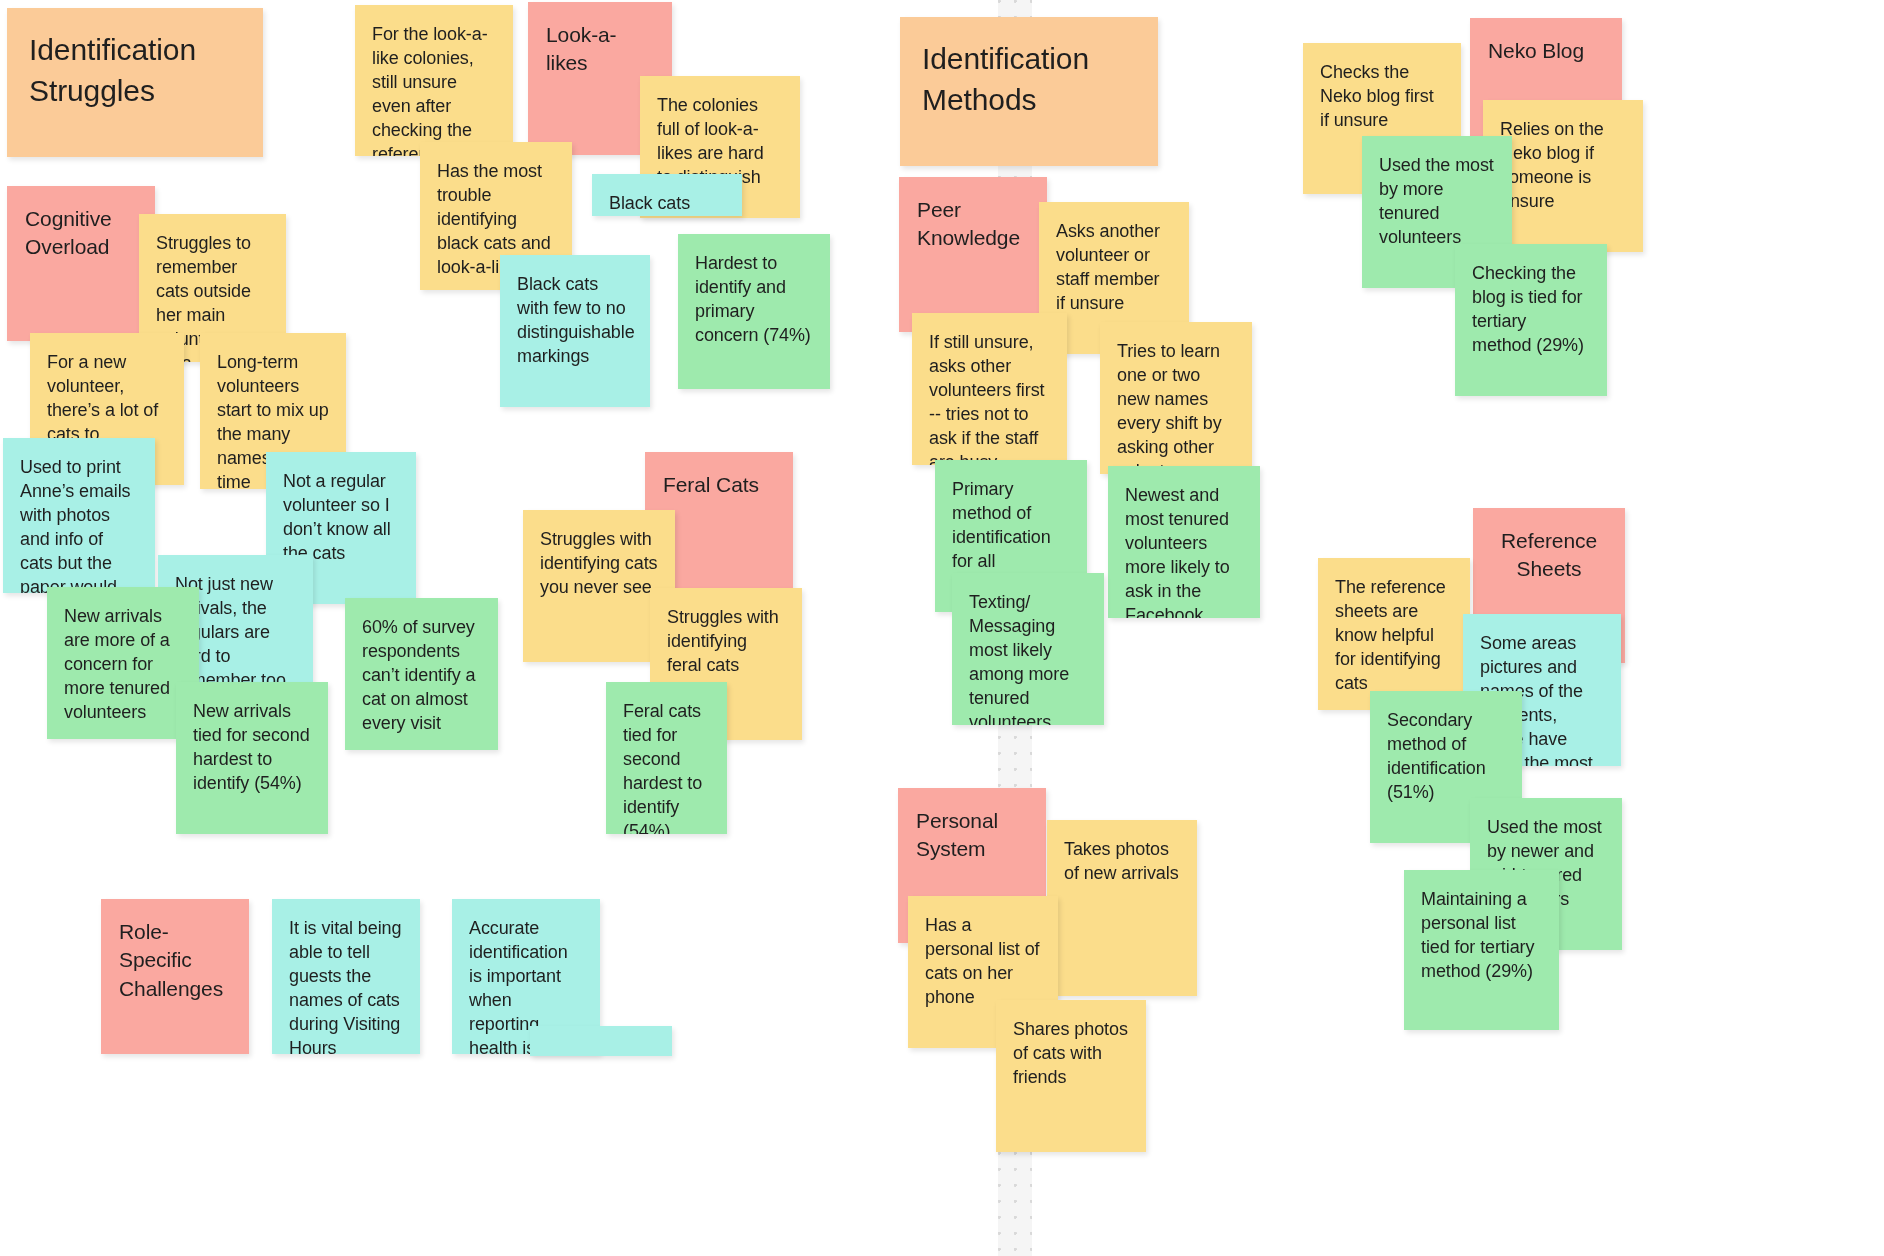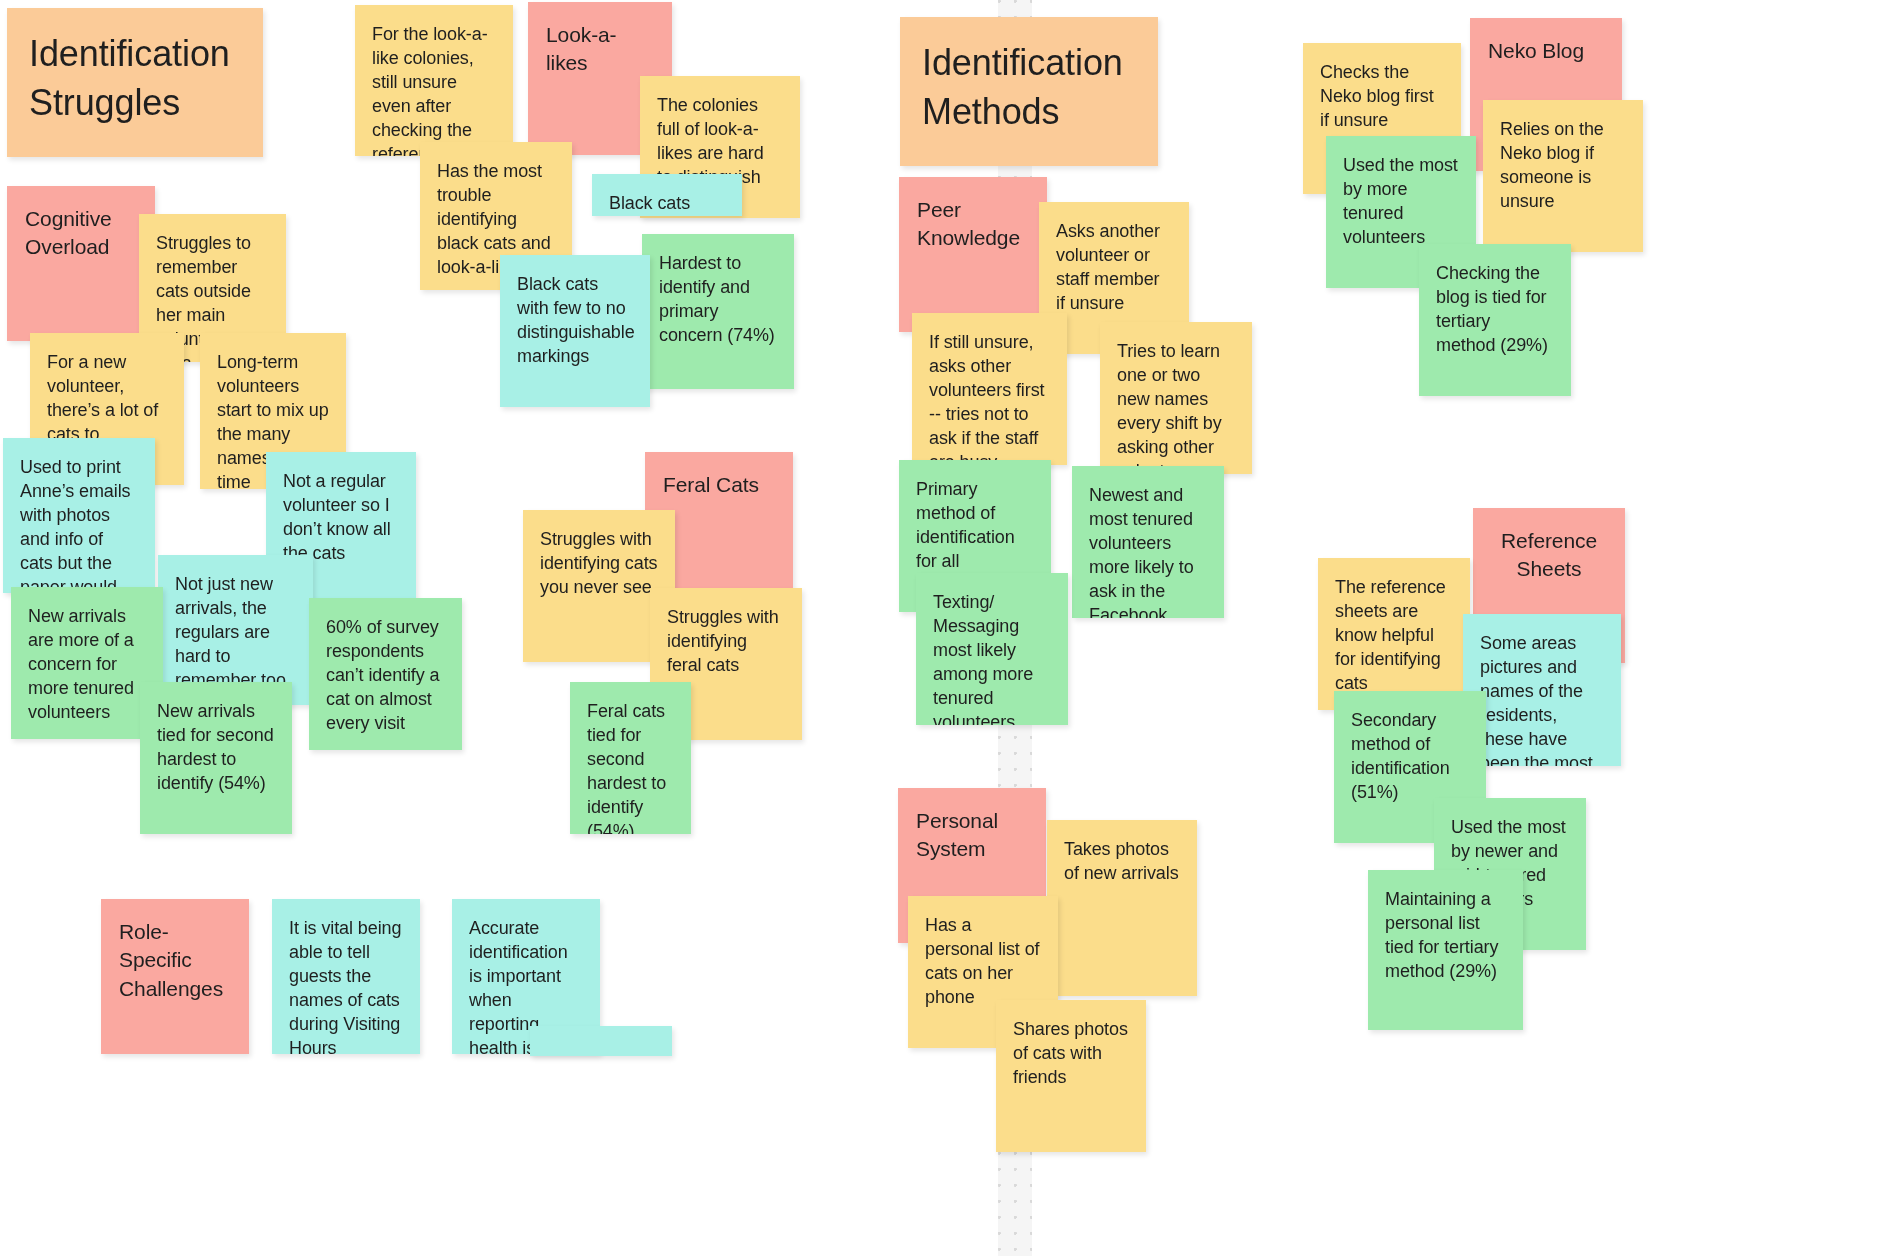--- a/index.html
+++ b/index.html
@@ -34,26 +34,26 @@
     box-shadow: 2px 3px 5px rgba(0,0,0,0.10);
     color: #1f1f1f;
     overflow: hidden;
     line-height: 1.32;
     letter-spacing: -0.1px;
   }
   
   .c-orange { background: #fbcb98; }
   .c-red    { background: #faa8a0; }
   .c-yellow { background: #fbdd8b; }
-  .c-green  { background: #9eeaad; }
+  .c-green  { background: #9eeaad; margin-left: 36px; }
   .c-teal   { background: #a8f0e6; }
 
   
   .t-title {
-    font-size: 36px;
+    font-size: 30px;
     padding: 22px 22px 4px 22px;
     line-height: 1.35;
     font-weight: 400;
   }
   .t-head {
     font-size: 21px;
     padding: 19px 18px 0 18px;
     line-height: 1.35;
     font-weight: 400;
   }

